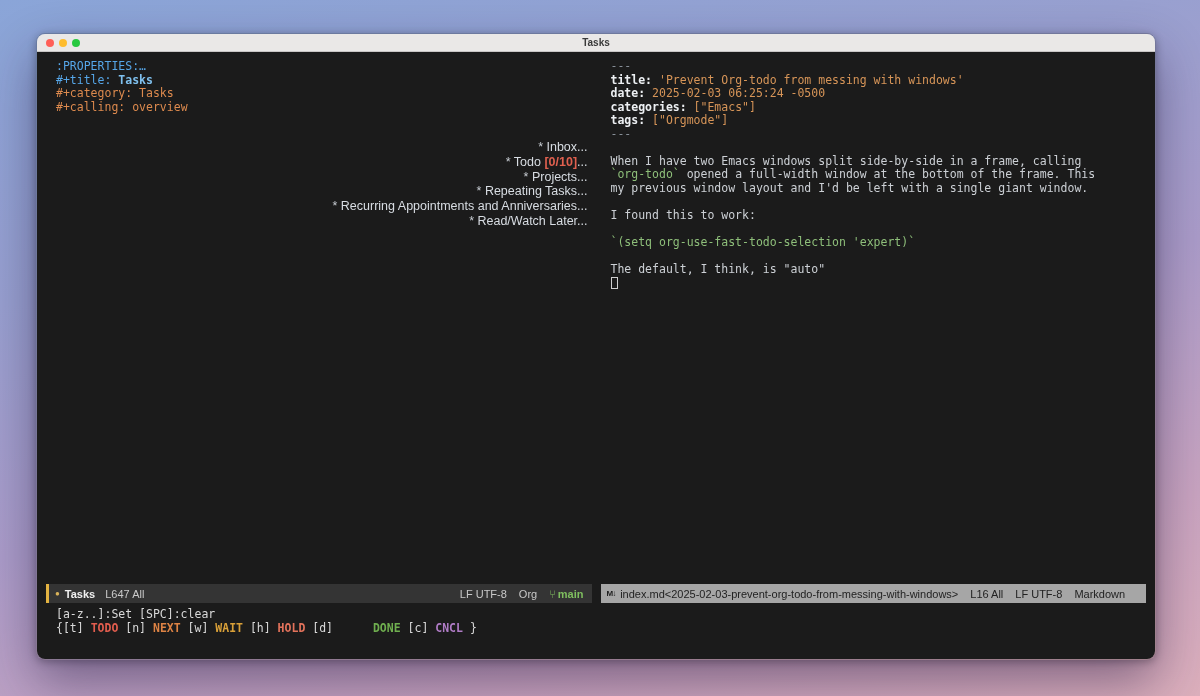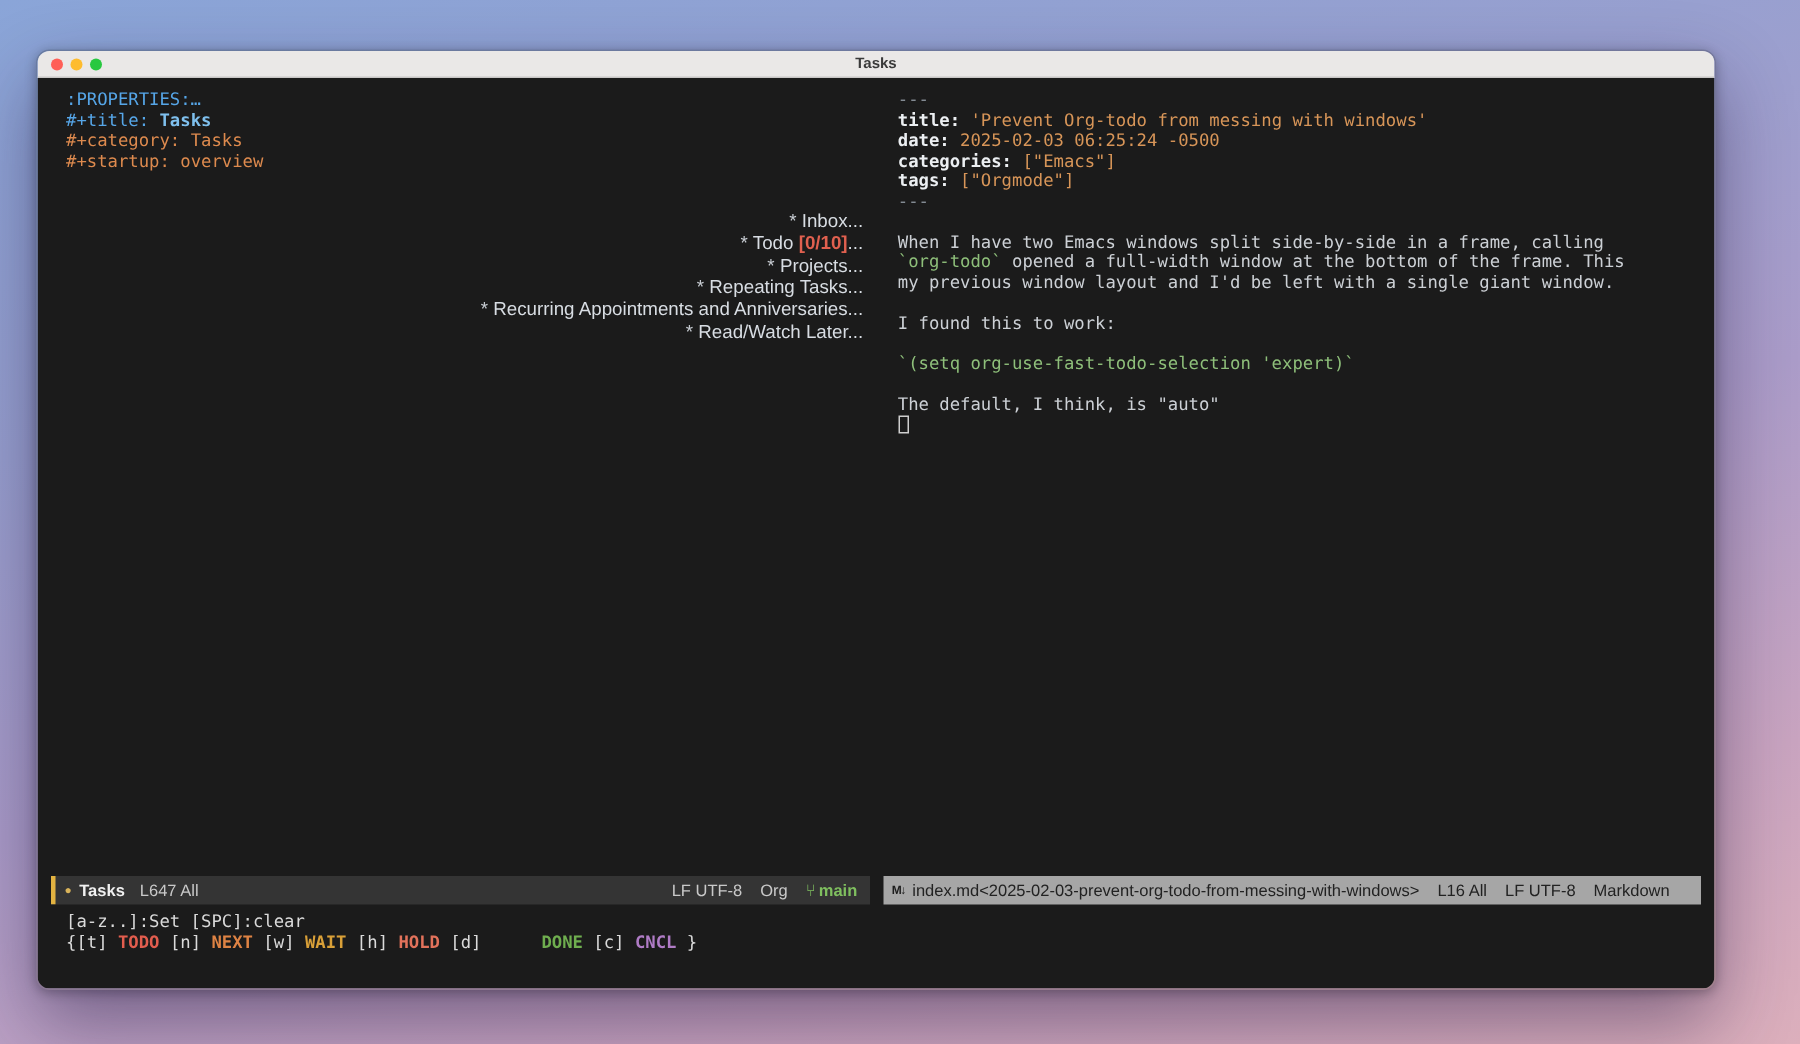--- a/index.html
+++ b/index.html
@@ -5,21 +5,21 @@
   * { margin:0; padding:0; box-sizing:border-box; }
   html,body { width:1200px; height:696px; overflow:hidden; }
   body { font-family:"DejaVu Sans Mono", monospace; }
 
   .desktop {
     position:relative; width:1200px; height:696px;
     background:linear-gradient(165deg,#8aa5d8 0%,#98a0d0 30%,#ab9cc9 55%,#c9a4c0 80%,#dcafbc 100%);
   }
 
   .window {
-    position:absolute; left:24px; top:33px; width:1120px; height:627px;
+    position:absolute; left:36px; top:33px; width:1120px; height:627px;
     border-radius:9px; overflow:hidden;
     box-shadow:0 22px 50px rgba(30,20,60,.45), 0 2px 8px rgba(0,0,0,.3);
     border:1px solid rgba(0,0,0,.25);
     display:flex; flex-direction:column;
   }
 
   .titlebar {
     height:18px; background:#eae8e7; border-bottom:1px solid #c8c6c5;
     position:relative; display:flex; align-items:center; justify-content:center;
     flex:0 0 auto;
@@ -114,21 +114,21 @@
     </div>
 
     <div class="editor">
       <div class="panes">
 
         <div class="pane pane-left">
           <div class="buffer">
             <div class="mline"><span class="c-blue">:PROPERTIES:…</span></div>
             <div class="mline"><span class="c-blue">#+title:</span><span class="c-blue-b"> Tasks</span></div>
             <div class="mline"><span class="c-orange">#+category:</span><span class="c-orange"> Tasks</span></div>
-            <div class="mline"><span class="c-orange">#+startup:</span><span class="c-orange"> overview</span></div>
+            <div class="mline"><span class="c-orange">#+calling:</span><span class="c-orange"> overview</span></div>
 
             <div class="headings">
               <div class="hline"><span class="star star-green">*</span><span> Inbox...</span></div>
               <div class="hline"><span class="star">*</span><span> Todo </span><span class="c-red">[0/10]</span><span>...</span></div>
               <div class="hline"><span class="star">*</span><span> Projects...</span></div>
               <div class="hline"><span class="star">*</span><span> Repeating Tasks...</span></div>
               <div class="hline"><span class="star">*</span><span> Recurring Appointments and Anniversaries...</span></div>
               <div class="hline"><span class="star">*</span><span> Read/Watch Later...</span></div>
             </div>
           </div>

